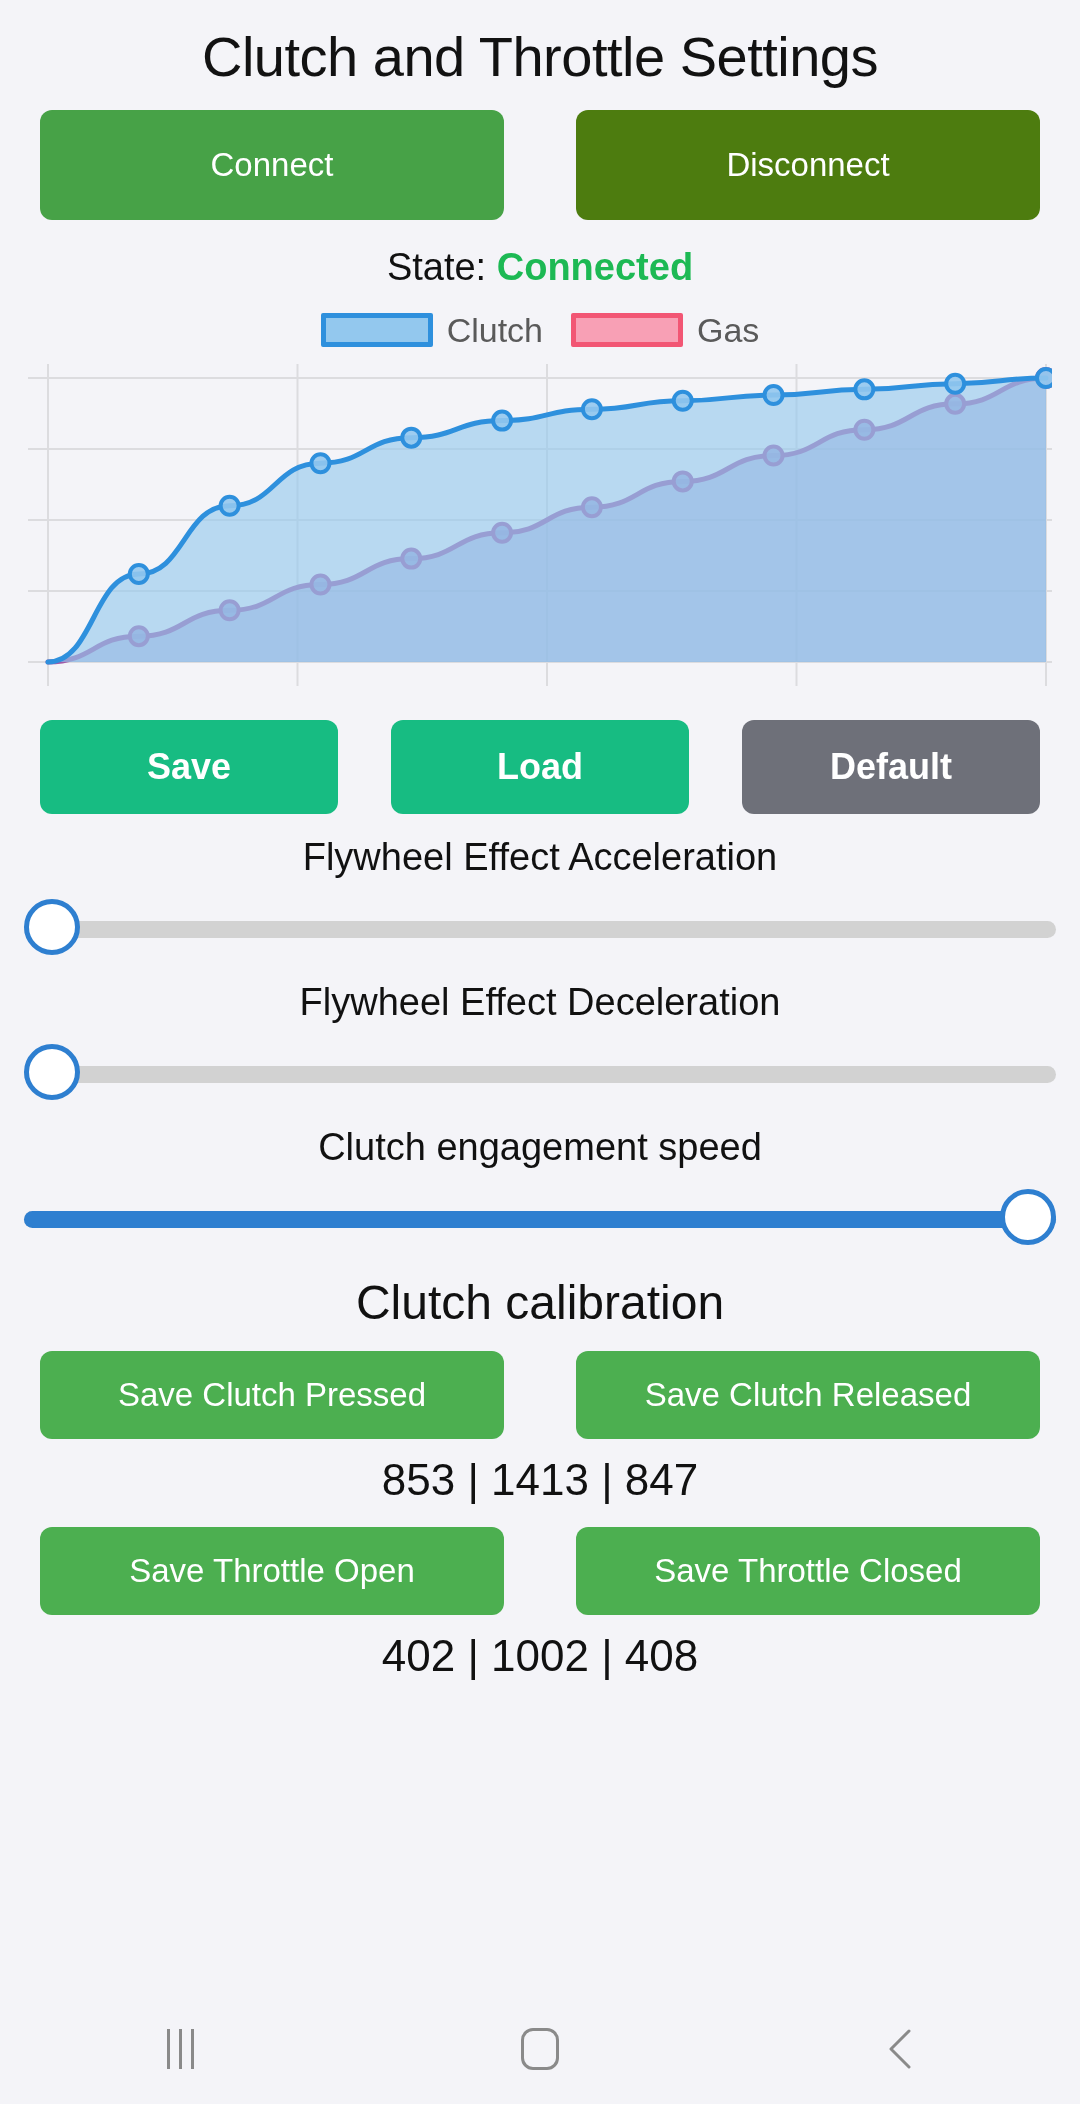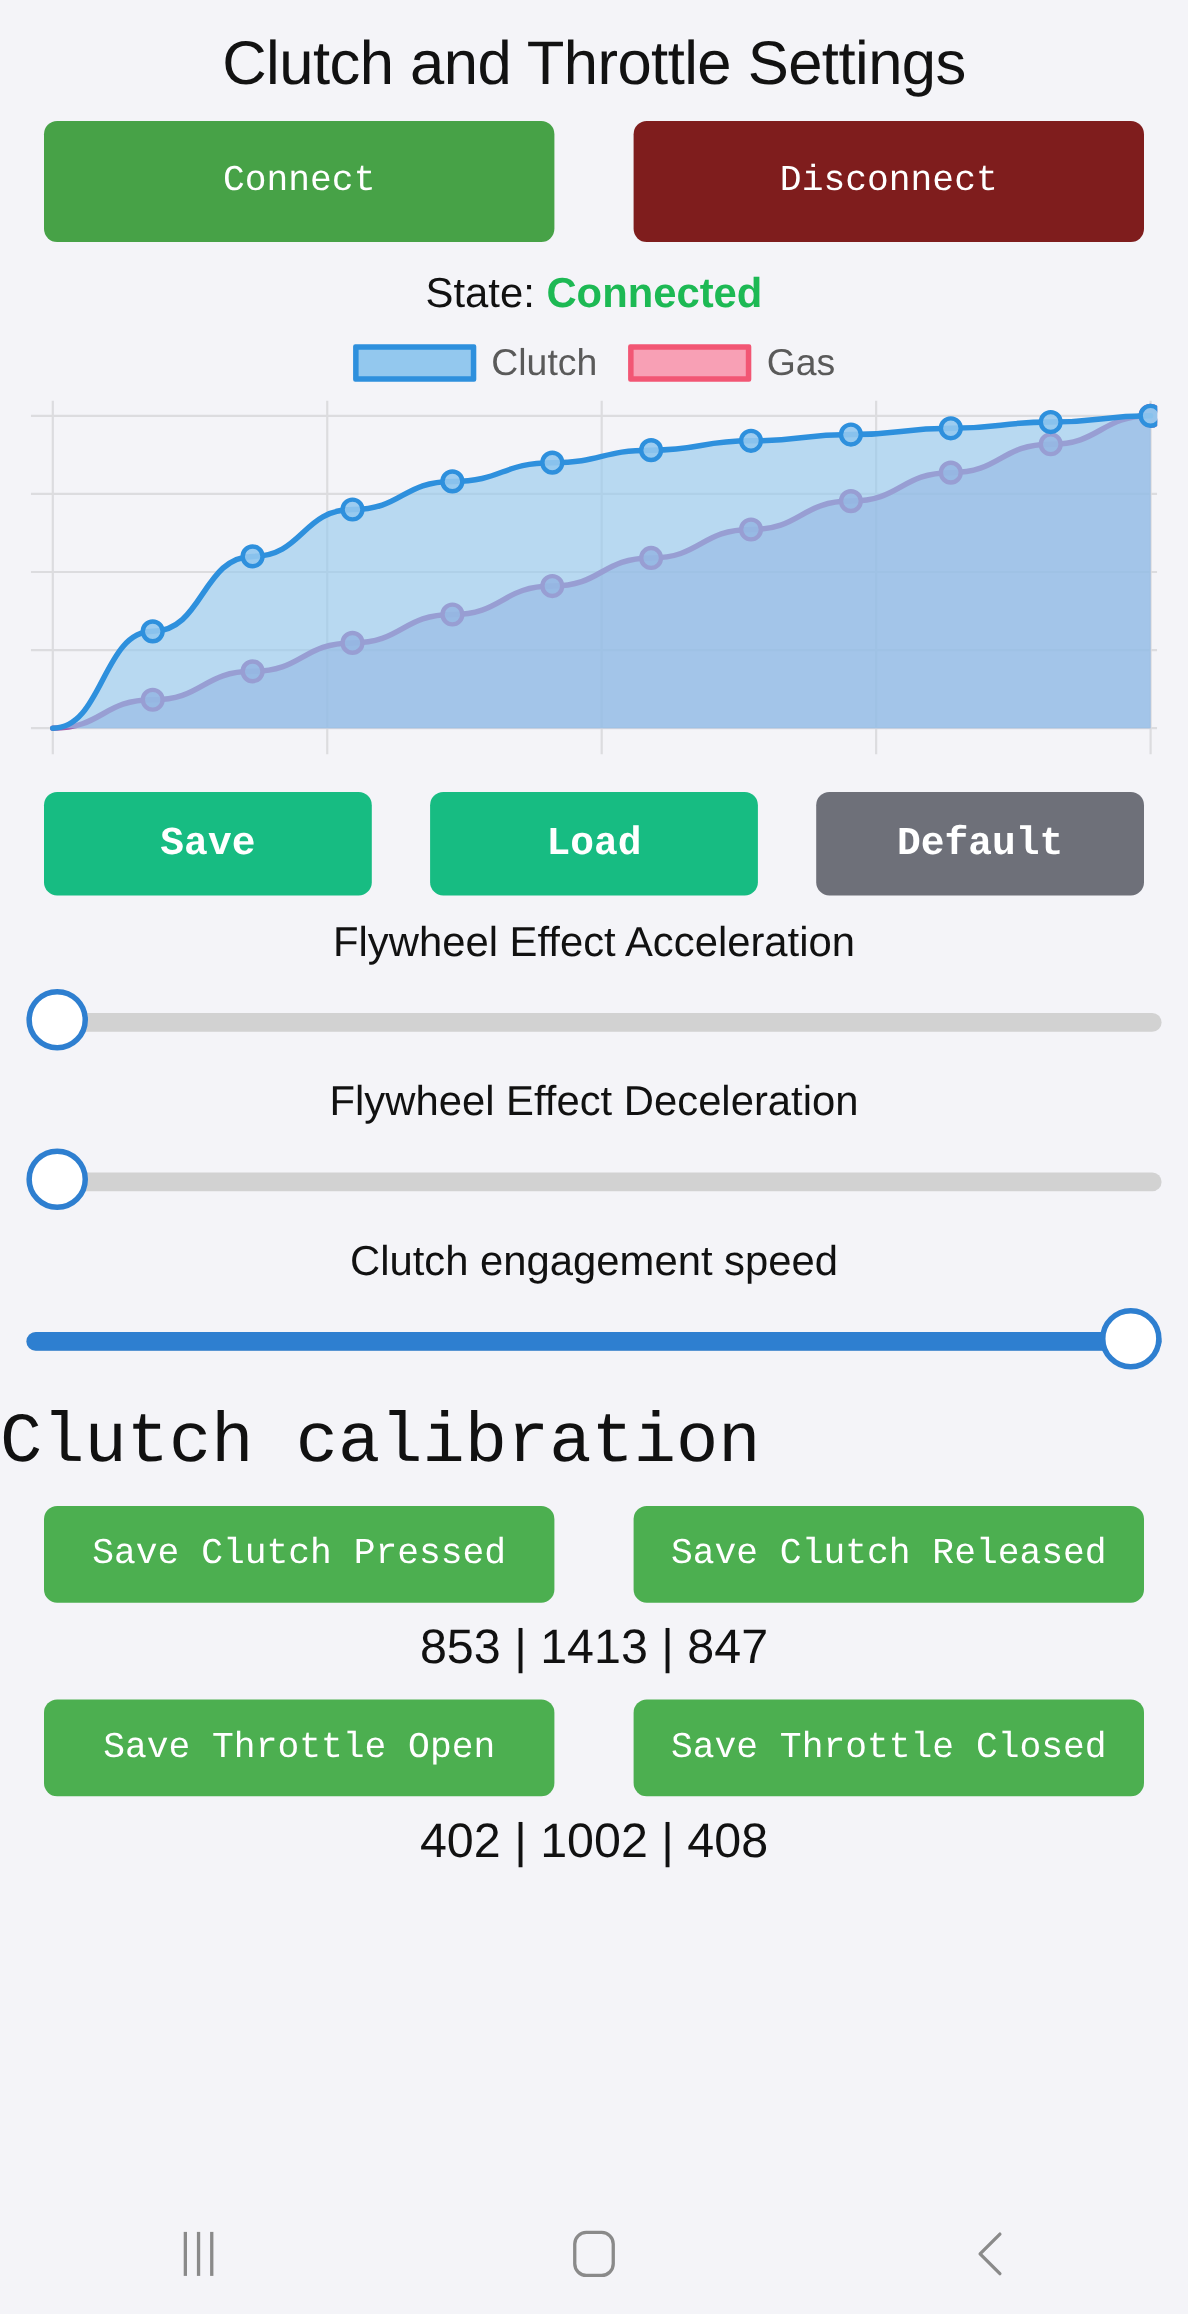--- a/index.html
+++ b/index.html
@@ -31,37 +31,37 @@
   
   .conn-row {
     display: flex;
     justify-content: space-between;
     padding: 22px 40px 0 40px;
   }
   .btn {
     border: none;
     border-radius: 12px;
     color: #ffffff;
-    font-family: Liberation Mono, monospace;
+    font-family: Liberation Sans, sans-serif;
     cursor: pointer;
     display: flex;
     align-items: center;
     justify-content: center;
     text-align: center;
   }
   .btn-connect {
     width: 464px;
     height: 110px;
     background: #47a247;
     font-size: 33px;
   }
   .btn-disconnect {
     width: 464px;
     height: 110px;
-    background: #7f1d1d;
+    background: #4d7c0f;
     font-size: 33px;
   }
 
   
   .state-line {
     text-align: center;
     font-size: 38px;
     color: #111111;
     margin-top: 26px;
   }
@@ -166,26 +166,25 @@
     top: 0;
     width: 56px;
     height: 56px;
     border-radius: 50%;
     background: #ffffff;
     border: 5px solid #2e7fd0;
   }
 
   
   .section-title {
-    text-align: left;
-    font-size: 64px;
+    text-align: center;
+    font-size: 48px;
     color: #111111;
     margin-top: 28px;
     line-height: 1.1;
-    font-family: Liberation Mono, monospace;
   }
   .calib-row {
     display: flex;
     justify-content: space-between;
     padding: 22px 40px 0 40px;
   }
   .btn-calib {
     width: 464px;
     height: 88px;
     background: #4caf50;

